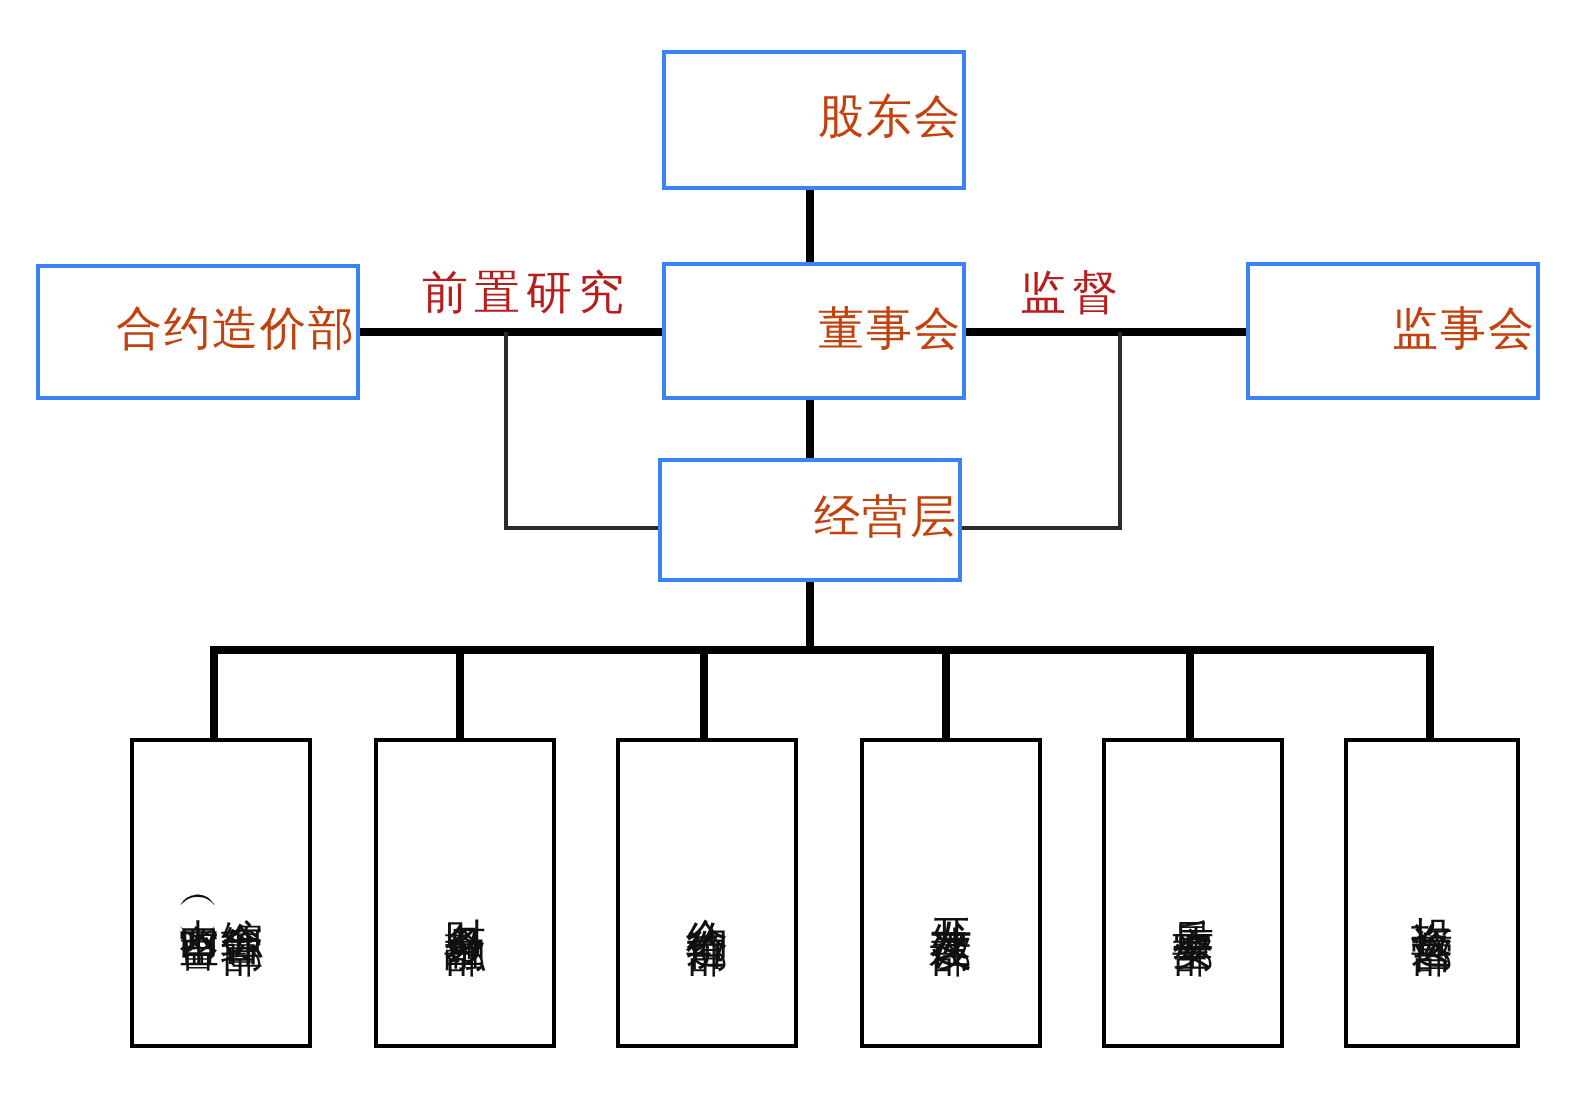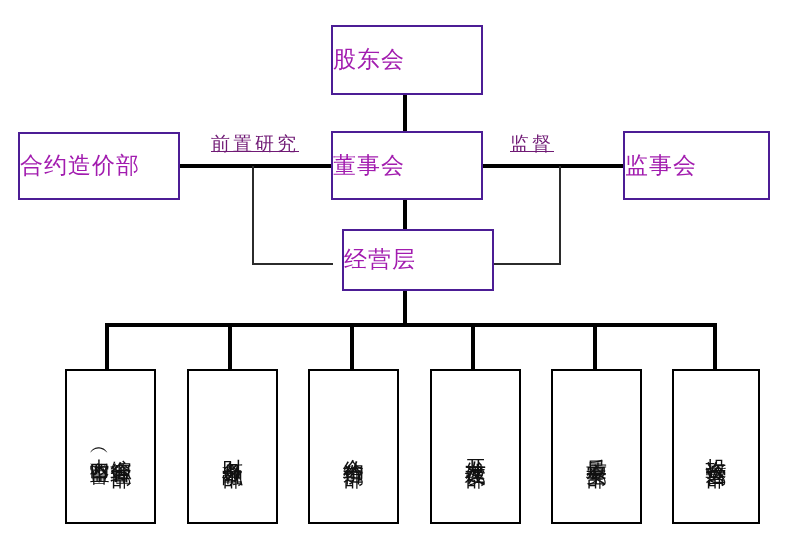--- a/index.html
+++ b/index.html
@@ -12,26 +12,26 @@
     width: 797px;
     height: 553px;
     background: #ffffff;
     font-family: "DejaVu Sans", sans-serif;
     overflow: hidden;
   }
   
   .node {
     position: absolute;
     box-sizing: border-box;
-    border: 2px solid #4c1d95;
+    border: 2px solid #3b82f6;
     background: #ffffff;
     display: flex;
     align-items: center;
-    justify-content: flex-start;
-    color: #a21caf;
+    justify-content: flex-end;
+    color: #c2410c;
     z-index: 3;
   }
   .node-label {
     font-family: "DejaVu Sans", sans-serif;
     font-size: 23px;
     letter-spacing: 1px;
     line-height: 1.1;
     white-space: nowrap;
   }
   
@@ -65,26 +65,25 @@
     background: #000000;
     z-index: 1;
   }
   .line.thin {
     background: #2b2b2b;
   }
   
   .edge-label {
     position: absolute;
     font-family: "DejaVu Serif", serif;
-    font-size: 19px;
-    color: #701a75;
+    font-size: 23px;
+    color: #b91c1c;
     letter-spacing: 3px;
     white-space: nowrap;
     z-index: 4;
-    text-decoration: underline;
   }
 </style>
 </head>
 <body>
 
 <div id="chart-canvas">
 
   <div class="line" style="left:403px; top:95px; width:4px; height:38px;"></div>
 
   <div class="line" style="left:180px; top:164px; width:153px; height:4px;"></div>
@@ -121,21 +120,21 @@
   </div>
 
   <div class="node" style="left:623px; top:131px; width:147px; height:69px;">
     <span class="node-label">监事会</span>
   </div>
 
   <div class="node" style="left:331px; top:131px; width:152px; height:69px;">
     <span class="node-label">董事会</span>
   </div>
 
-  <div class="node" style="left:342px; top:229px; width:152px; height:62px;">
+  <div class="node" style="left:329px; top:229px; width:152px; height:62px;">
     <span class="node-label">经营层</span>
   </div>
 
   <div class="edge-label" style="left:211px; top:131px;">前置研究</div>
   <div class="edge-label" style="left:510px; top:131px;">监督</div>
 
   <div class="dept" style="left:65px; top:369px; width:91px; height:155px;">
     <span class="vcol">综合管理部</span>
     <span class="vcol sub">（内审监督）</span>
   </div>

